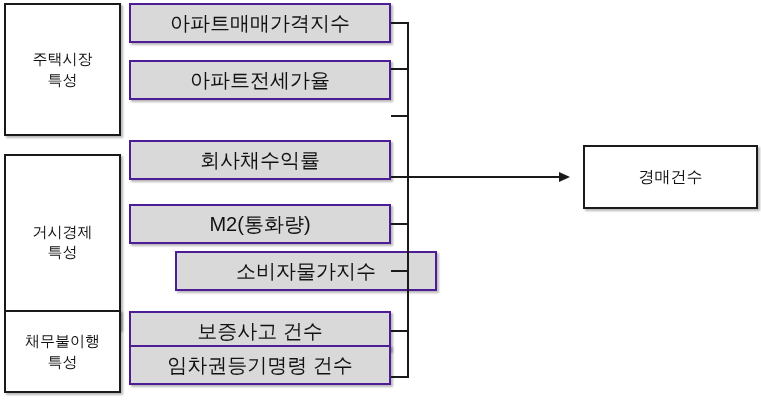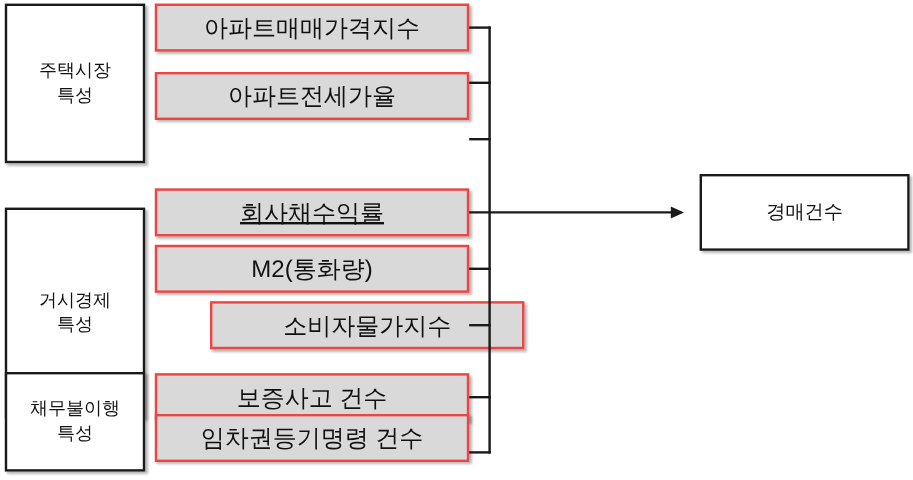--- a/index.html
+++ b/index.html
@@ -24,32 +24,32 @@
   .cat {
     left: 4px;
     width: 117px;
     background: #ffffff;
     border: 2px solid #1a1a1a;
     font-size: 15px;
     line-height: 1.35;
     white-space: pre-line;
   }
   .cat1 { top: 3px;   height: 133px; }
-  .cat2 { top: 173px; height: 176px; text-align: center; }
+  .cat2 { top: 154px; height: 176px; text-align: center; }
   .cat3 { top: 310px; height: 83px;  }
   .var {
     left: 129px;
     width: 262px;
     height: 40px;
     background: #d9d9d9;
-    border: 2px solid #ef4444;
+    border: 2px solid #4c1d95;
     font-size: 20px;
   }
   .v1 { top: 3px; }   .v2 { top: 60px; }  .v3 { top: 96px; }
-  .v4 { top: 157px; text-decoration: underline; } .v5 { top: 204px; } .v6 { top: 251px; margin-left: 46px; }
+  .v4 { top: 140px; } .v5 { top: 204px; } .v6 { top: 251px; margin-left: 46px; }
   .v7 { top: 311px; } .v8 { top: 345px; text-align: center; }
   .out {
     left: 583px;
     top: 145px;
     width: 175px;
     height: 64px;
     background: #ffffff;
     border: 2px solid #1a1a1a;
     font-size: 16px;
   }

